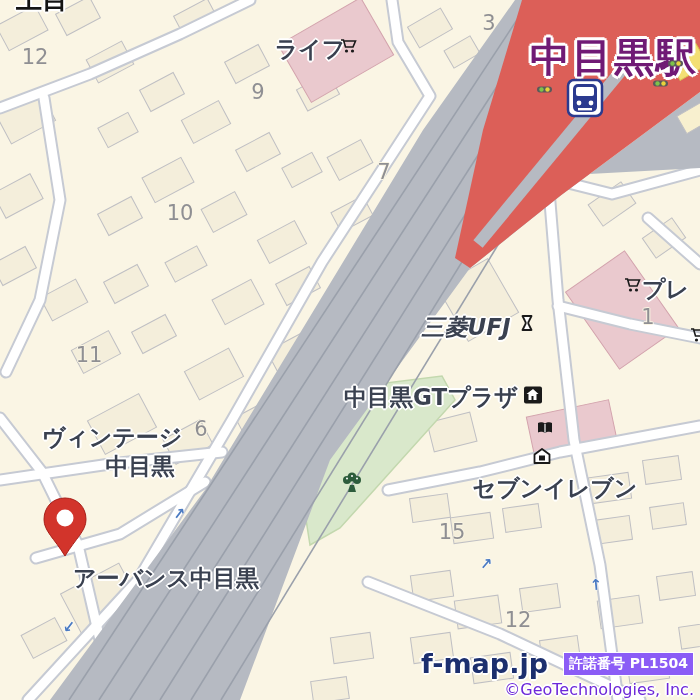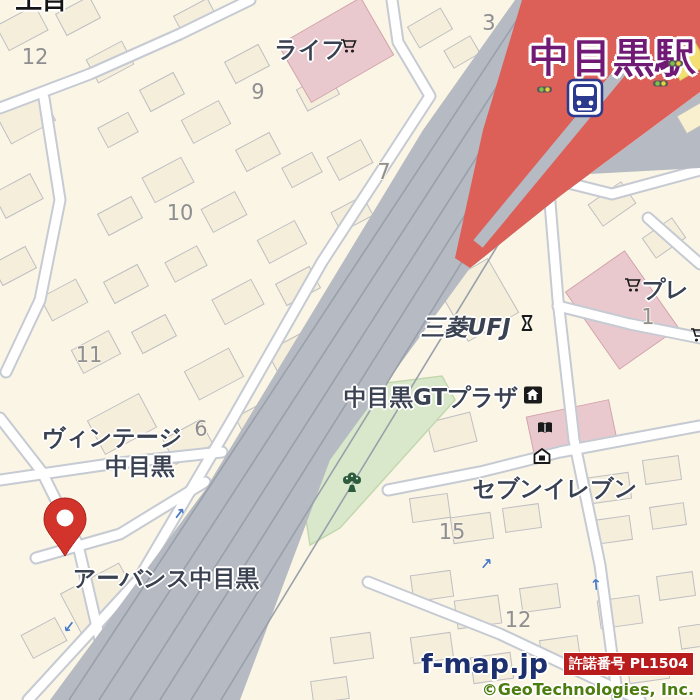--- a/index.html
+++ b/index.html
@@ -20,23 +20,23 @@
   .lbl.edge{transform:translate(0,-50%);}
   .icon{position:absolute;transform:translate(-50%,-50%);pointer-events:none;}
   .arrow{position:absolute;color:#4a7ac2;font-size:15px;font-weight:bold;
          transform-origin:center;pointer-events:none;
          text-shadow:0 0 2px #fff,0 0 2px #fff;}
   .attrib{position:absolute;right:6px;top:648px;text-align:right;}
   .attrib .row1{display:flex;align-items:center;justify-content:flex-end;gap:15px;}
   .brand{font-size:27px;font-weight:bold;color:#1c2f6e;letter-spacing:0;
          text-shadow:-2px 0 0 #fff,2px 0 0 #fff,0 -2px 0 #fff,0 2px 0 #fff,
                      -1px -1px 0 #fff,1px 1px 0 #fff;}
-  .badge{background:#b91c1c;color:#fff;font-size:14px;font-weight:bold;
+  .badge{background:#8b5cf6;color:#fff;font-size:14px;font-weight:bold;
          padding:2px 5px;border:1px solid #fff;}
-  .copyr{font-size:16px;font-weight:bold;color:#4d7c0f;margin-top:1px;
+  .copyr{font-size:16px;font-weight:normal;color:#6d28d9;margin-top:1px;
          text-shadow:-2px 0 0 #fff,2px 0 0 #fff,0 -2px 0 #fff,0 2px 0 #fff,
                      -1px -1px 0 #fff,1px 1px 0 #fff;}
 </style>
 </head>
 <body>
 
 <div class="stage">
 
   <svg class="base" width="700" height="700" viewBox="0 0 700 700" id="basemap">
       <rect x="0" y="0" width="700" height="700" fill="#faf5e4"></rect>

